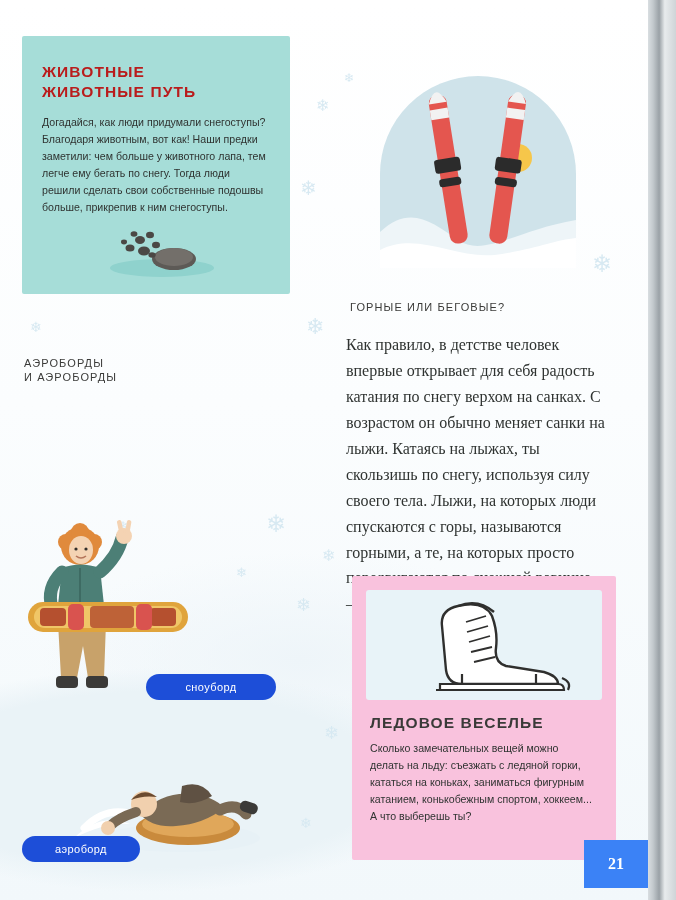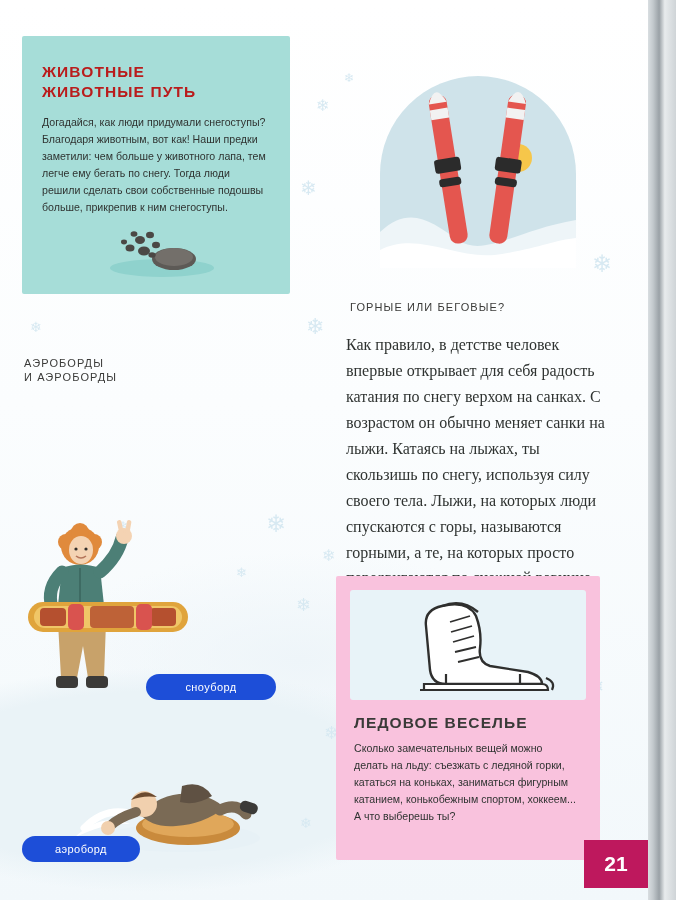--- a/index.html
+++ b/index.html
@@ -132,21 +132,21 @@
   .block-snowboard {
     position: absolute;
     left: 20px;
     top: 352px;
     width: 262px;
   }
 
   
   .panel-pink {
     position: absolute;
-    left: 336px;
+    left: 352px;
     top: 576px;
     width: 264px;
     height: 284px;
     background: #f9c2dd;
     border-radius: 2px;
   }
   .skate-card {
     position: absolute;
     left: 14px;
     top: 14px;
@@ -195,27 +195,28 @@
   .pill-snowboard { left: 146px; top: 674px; width: 130px; }
   .pill-aeroboard { left: 22px; top: 836px; width: 118px; }
 
   
   .page-number {
     position: absolute;
     left: 584px;
     top: 840px;
     width: 64px;
     height: 48px;
-    background: #be185d;
+    background: #3b82f6;
     color: #ffffff;
-    font-size: 21px;
+    font-size: 16px;
     font-weight: bold;
     display: flex;
     align-items: center;
     justify-content: center;
+    font-family: Liberation Serif, serif;
   }
 
   
   .snowboarder-art {
     position: absolute;
     left: 14px;
     top: 518px;
     width: 196px;
     height: 176px;
   }

